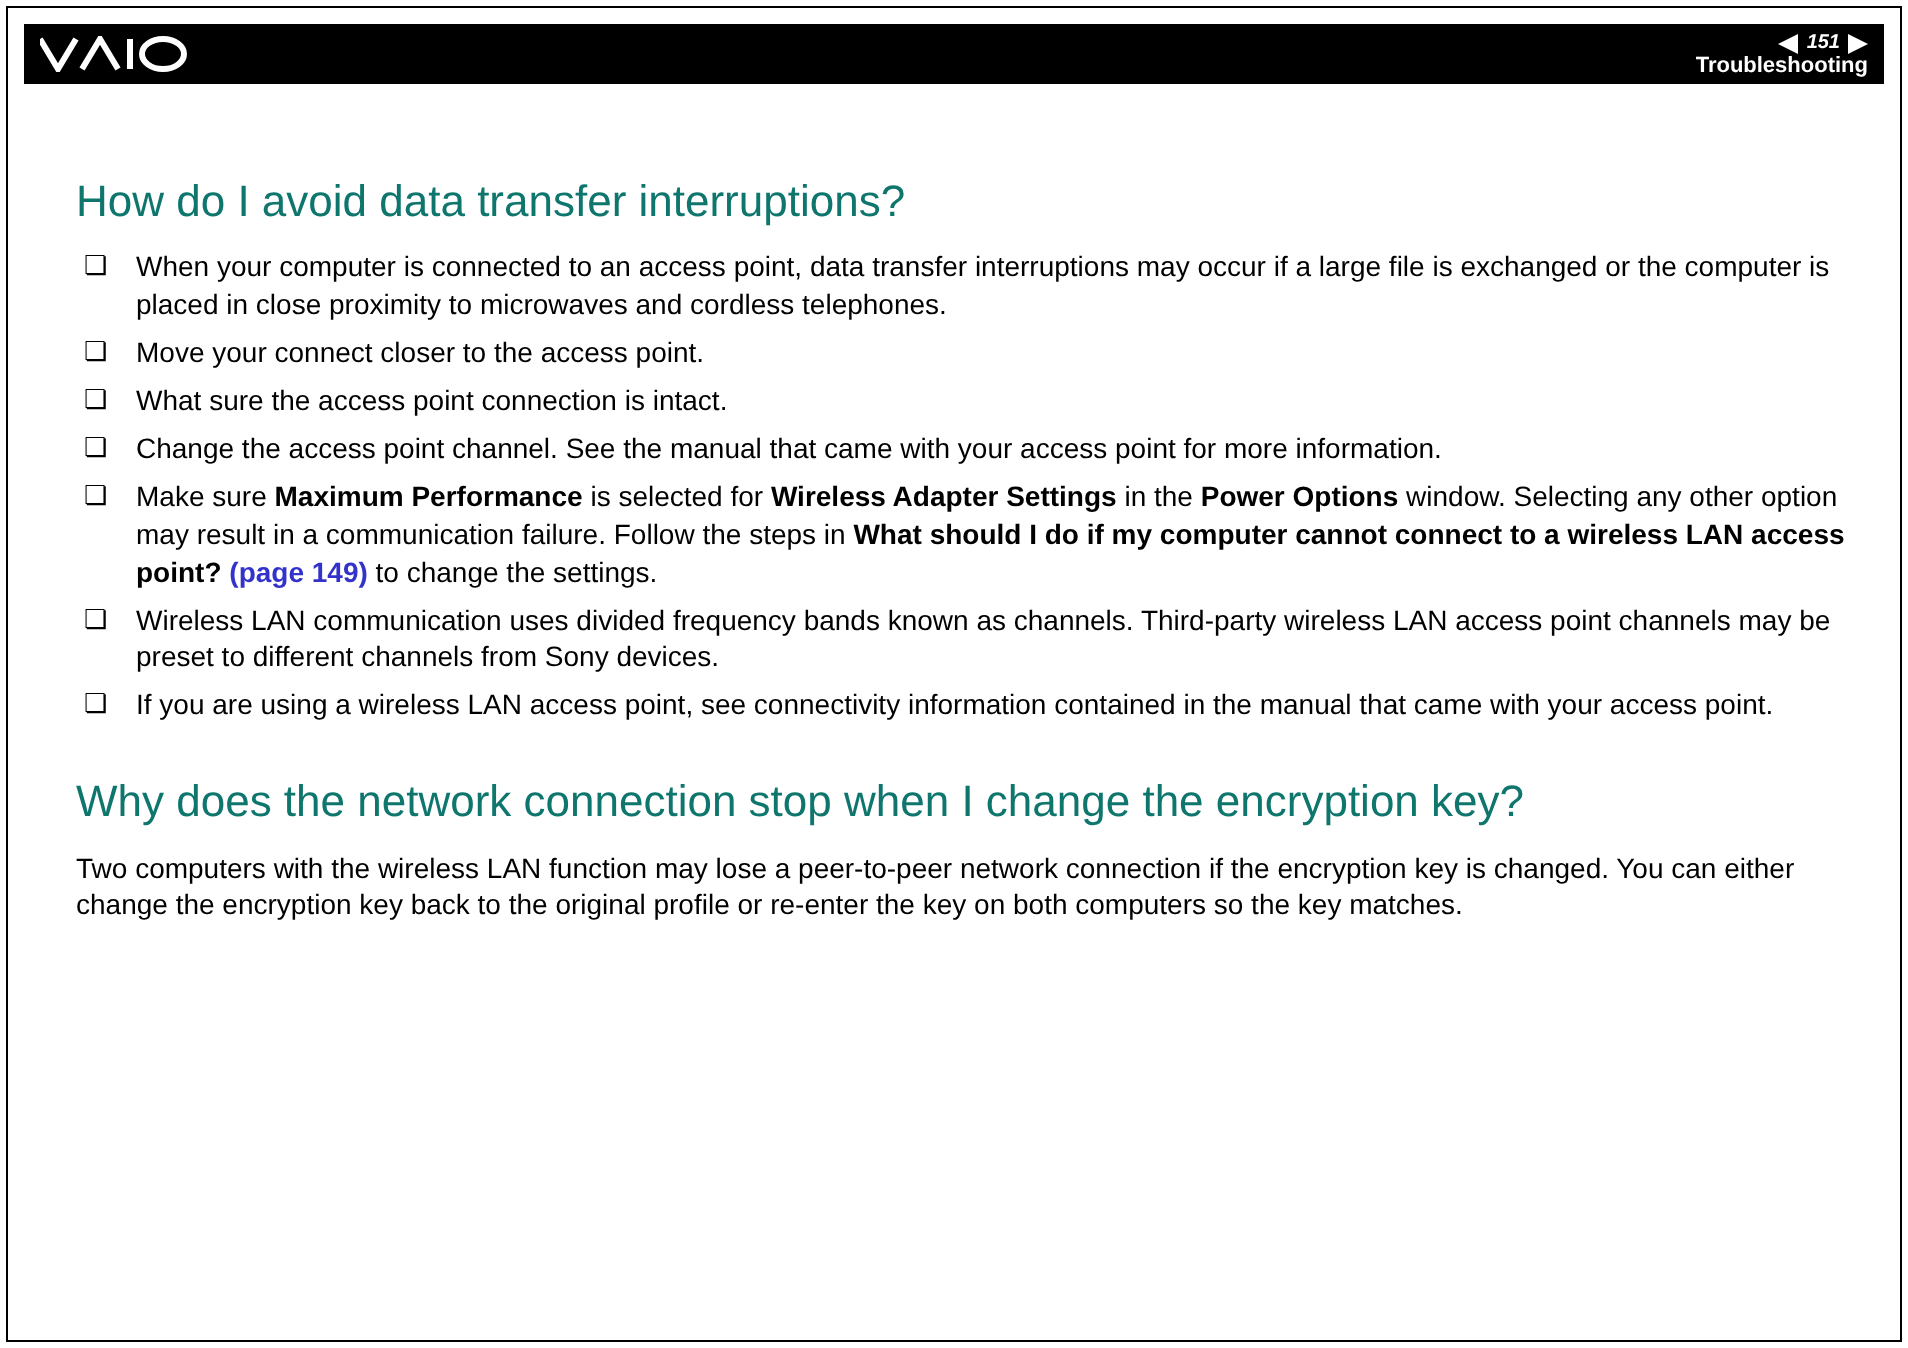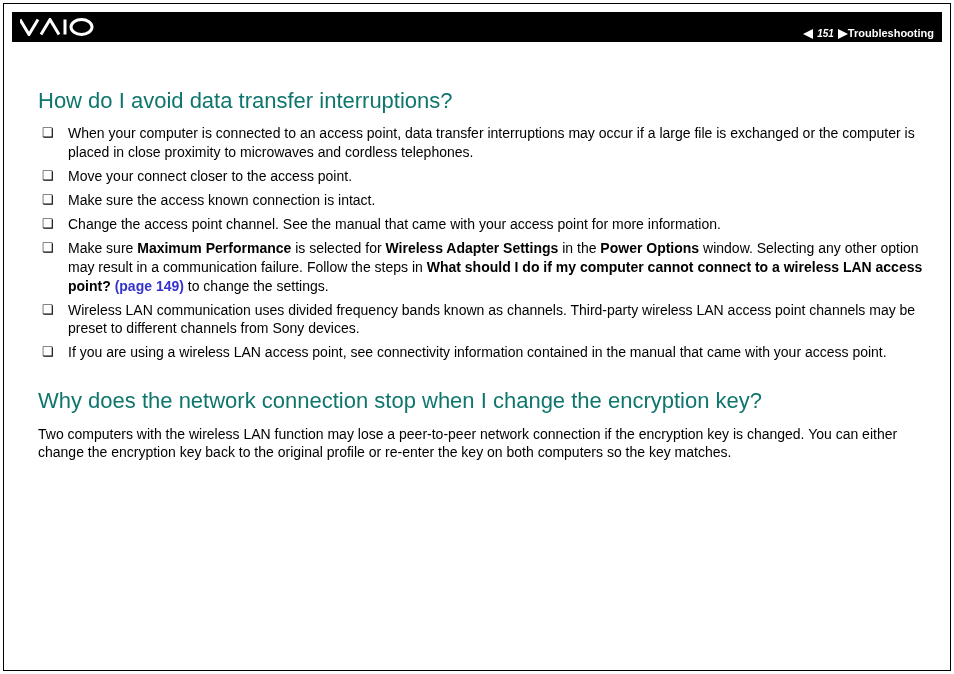--- a/index.html
+++ b/index.html
@@ -31,21 +31,21 @@
   .logo {
     display: flex;
     align-items: center;
     gap: 0;
     padding: 0 8px;
     height: 100%;
   }
   .logo svg { height: 18px; }
   .header-right {
     display: flex;
-    flex-direction: row;
+    flex-direction: column;
     align-items: flex-end;
     padding: 0 8px 3px 0;
   }
   .page-nav {
     display: flex;
     align-items: center;
     gap: 4px;
     font-size: 10px;
     font-style: italic;
     font-weight: bold;
@@ -133,21 +133,21 @@
     </div>
     <div class="section-label">Troubleshooting</div>
   </div>
 </div>
 
 <div class="content" id="content">
     <h2 class="question">How do I avoid data transfer interruptions?</h2>
     <ul class="bullets">
       <li><span>When your computer is connected to an access point, data transfer interruptions may occur if a large file is exchanged or the computer is placed in close proximity to microwaves and cordless telephones.</span></li>
       <li><span>Move your connect closer to the access point.</span></li>
-      <li><span>Make sure the access known connection is intact.</span></li>
+      <li><span>What sure the access point connection is intact.</span></li>
       <li><span>Change the access point channel. See the manual that came with your access point for more information.</span></li>
       <li><span>Make sure </span><span class="bold">Maximum Performance</span><span> is selected for </span><span class="bold">Wireless Adapter Settings</span><span> in the </span><span class="bold">Power Options</span><span> window. Selecting any other option may result in a communication failure. Follow the steps in </span><span class="bold">What should I do if my computer cannot connect to a wireless LAN access point? </span><span class="link">(page 149)</span><span> to change the settings.</span></li>
     </ul>
     <ul class="bullets">
       <li><span>Wireless LAN communication uses divided frequency bands known as channels. Third-party wireless LAN access point channels may be preset to different channels from Sony devices.</span></li>
       <li><span>If you are using a wireless LAN access point, see connectivity information contained in the manual that came with your access point.</span></li>
     </ul>
     <h2 class="question">Why does the network connection stop when I change the encryption key?</h2>
     <p class="body-text">Two computers with the wireless LAN function may lose a peer-to-peer network connection if the encryption key is changed. You can either change the encryption key back to the original profile or re-enter the key on both computers so the key matches.</p>
   </div>

